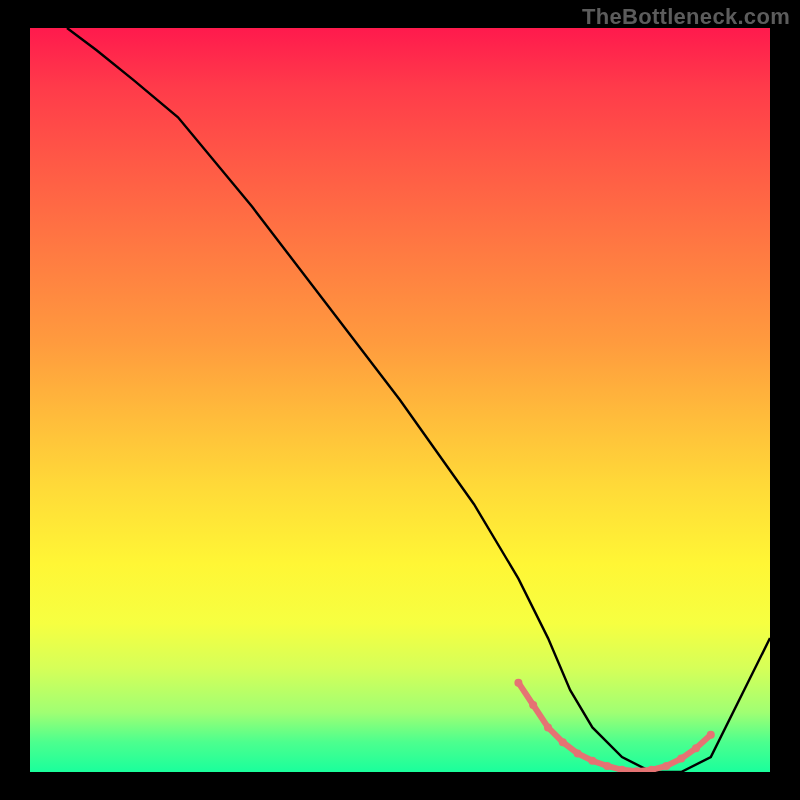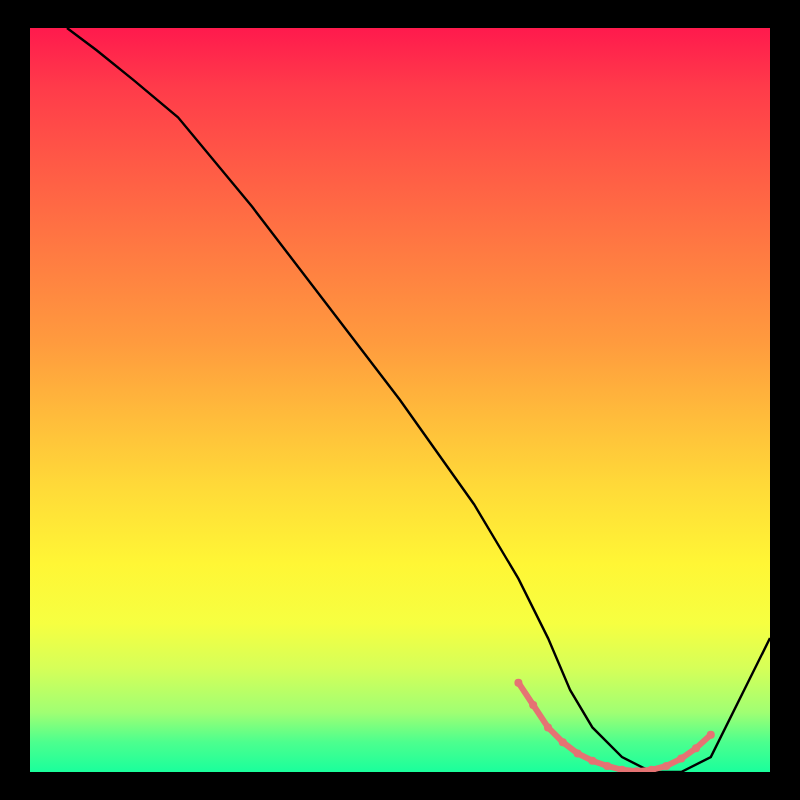--- a/index.html
+++ b/index.html
@@ -57,20 +57,21 @@
     top: 0;
     width: 740px;
     height: 744px;
   }
 </style>
 </head>
 <body>
 
 <div class="frame">
 
+  <div class="watermark">TheBottleneck.com</div>
 
   <div class="plot-area">
     <svg class="curve" viewBox="0 0 740 744" preserveAspectRatio="none">
       <g>
         <path id="curve-path" fill="none" stroke="#000000" stroke-width="2.4" d="M37.0 0.0 L66.6 22.3 L103.6 52.1 L148.0 89.3 L222.0 178.6 L296.0 275.3 L370.0 372.0 L444.0 476.2 L488.4 550.6 L518.0 610.1 L540.2 662.2 L562.4 699.4 L592.0 729.1 L621.6 744.0 L651.2 744.0 L680.8 729.1 L740.0 610.1"></path>
       </g>
       <g id="marker-group">
           <path d="M488.4 654.7 L503.2 677.0 L518.0 699.4 L532.8 714.2 L547.6 725.4 L562.4 732.8 L577.2 738.0 L592.0 741.8 L606.8 743.3 L621.6 741.8 L636.4 738.0 L651.2 730.6 L666.0 720.2 L680.8 706.8" fill="none" stroke="#e57373" stroke-width="6" stroke-linecap="round"></path>
           <circle cx="488.4" cy="654.7" r="4" fill="#e57373"></circle>
           <circle cx="503.2" cy="677.0" r="4" fill="#e57373"></circle>

